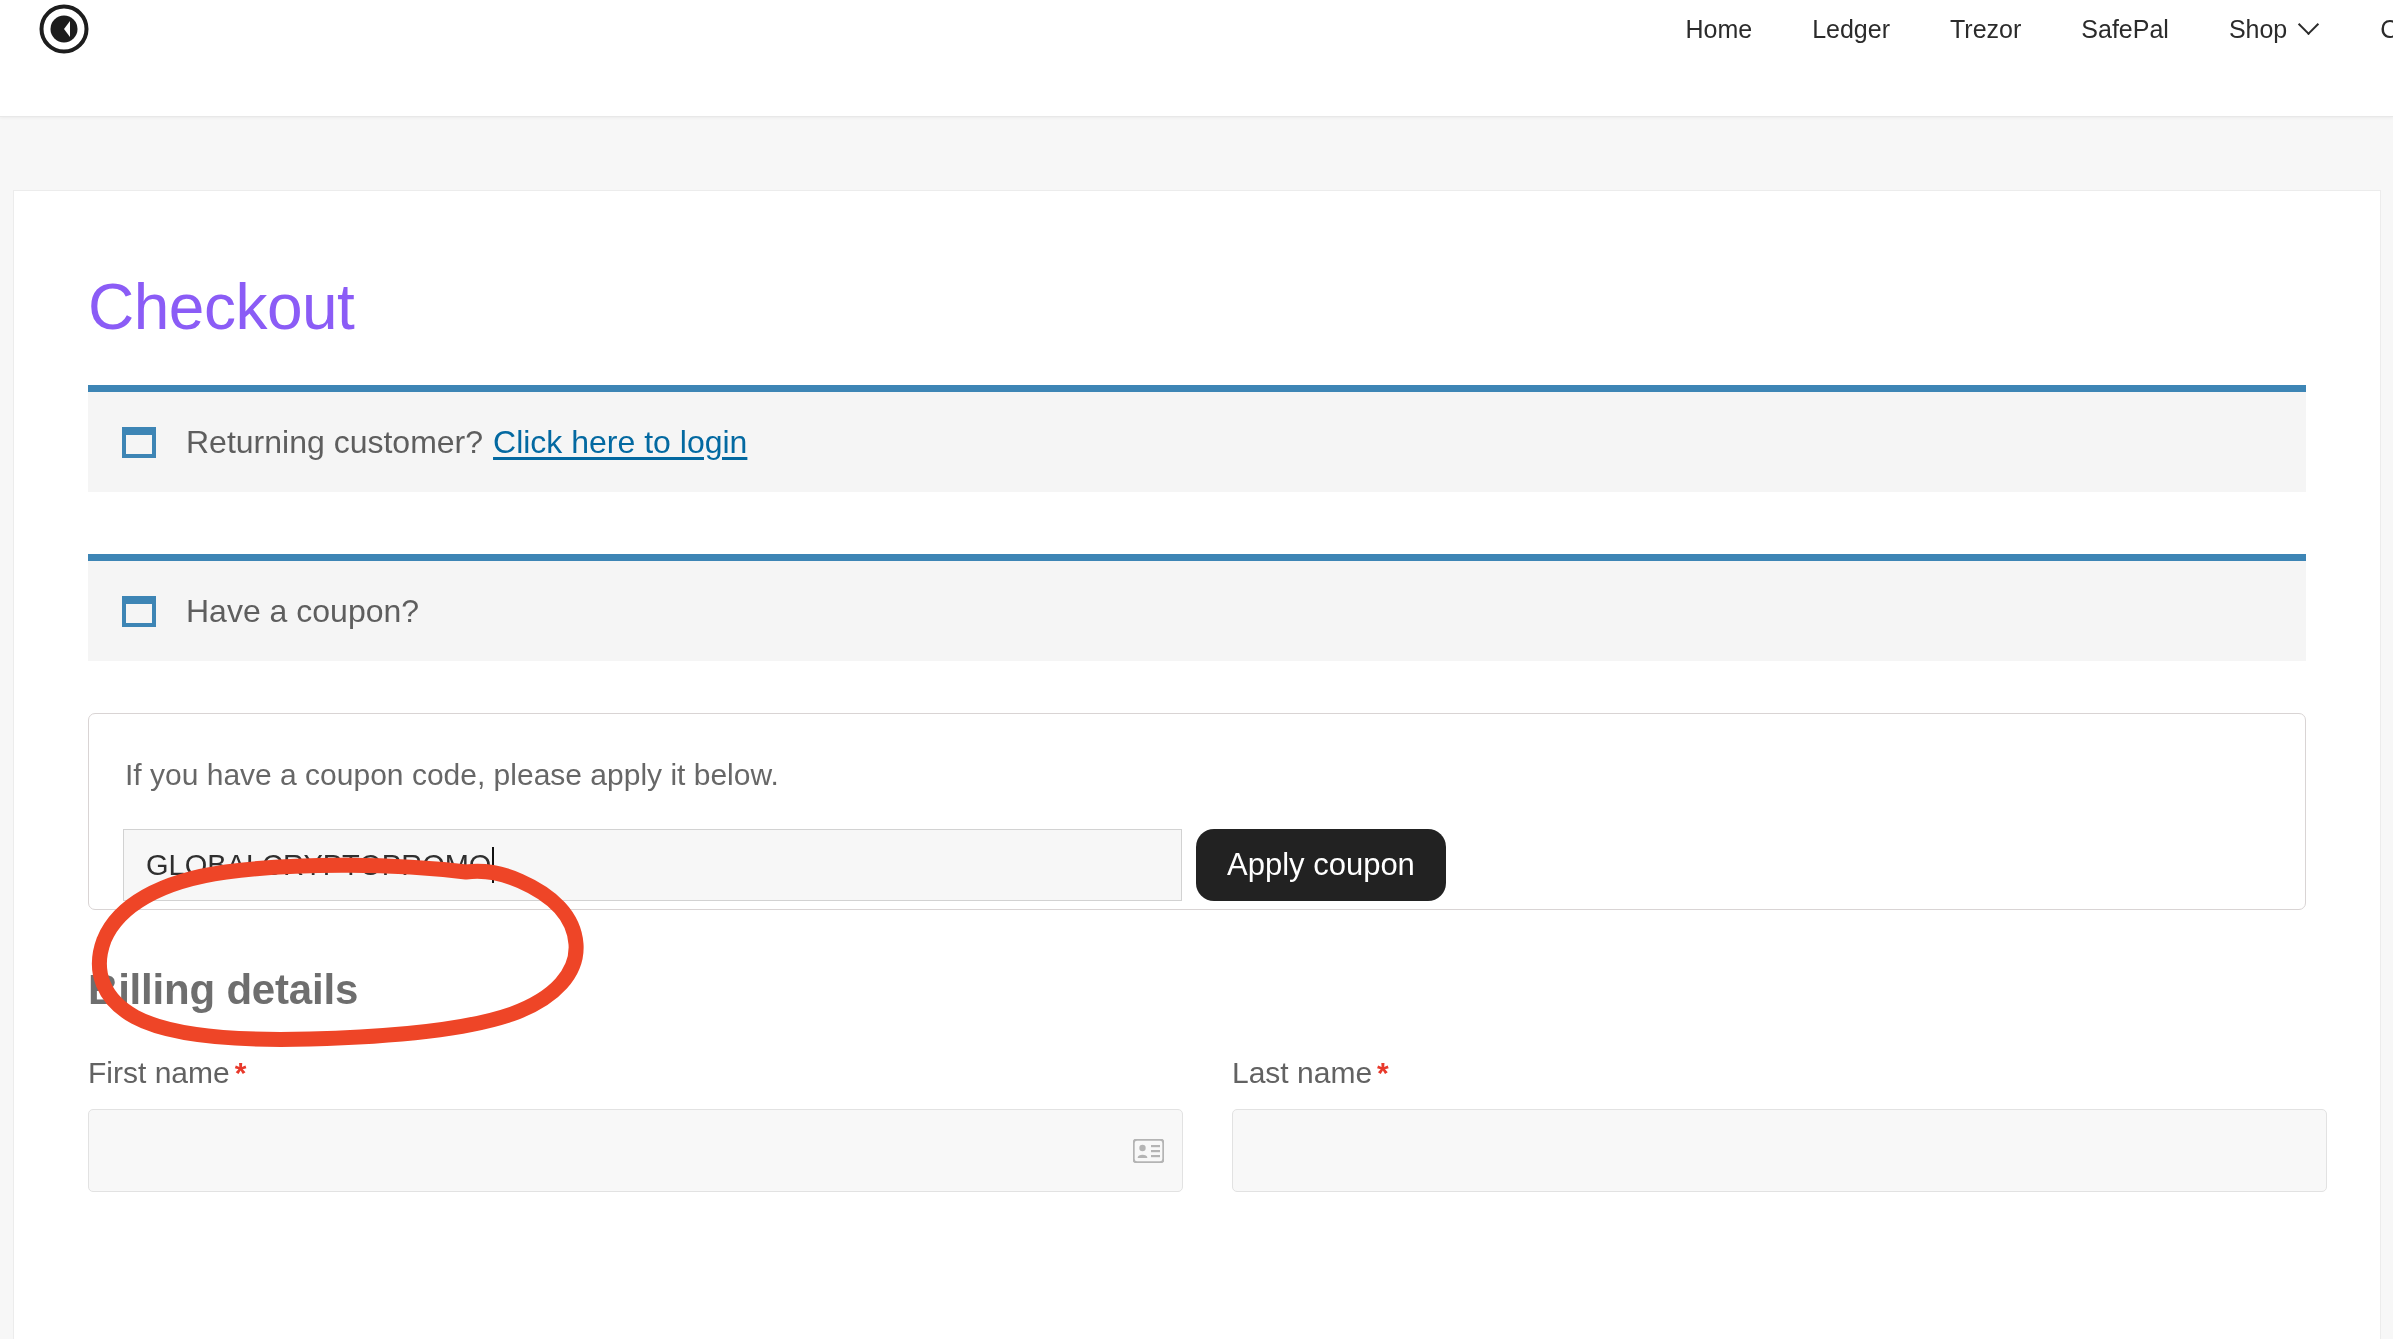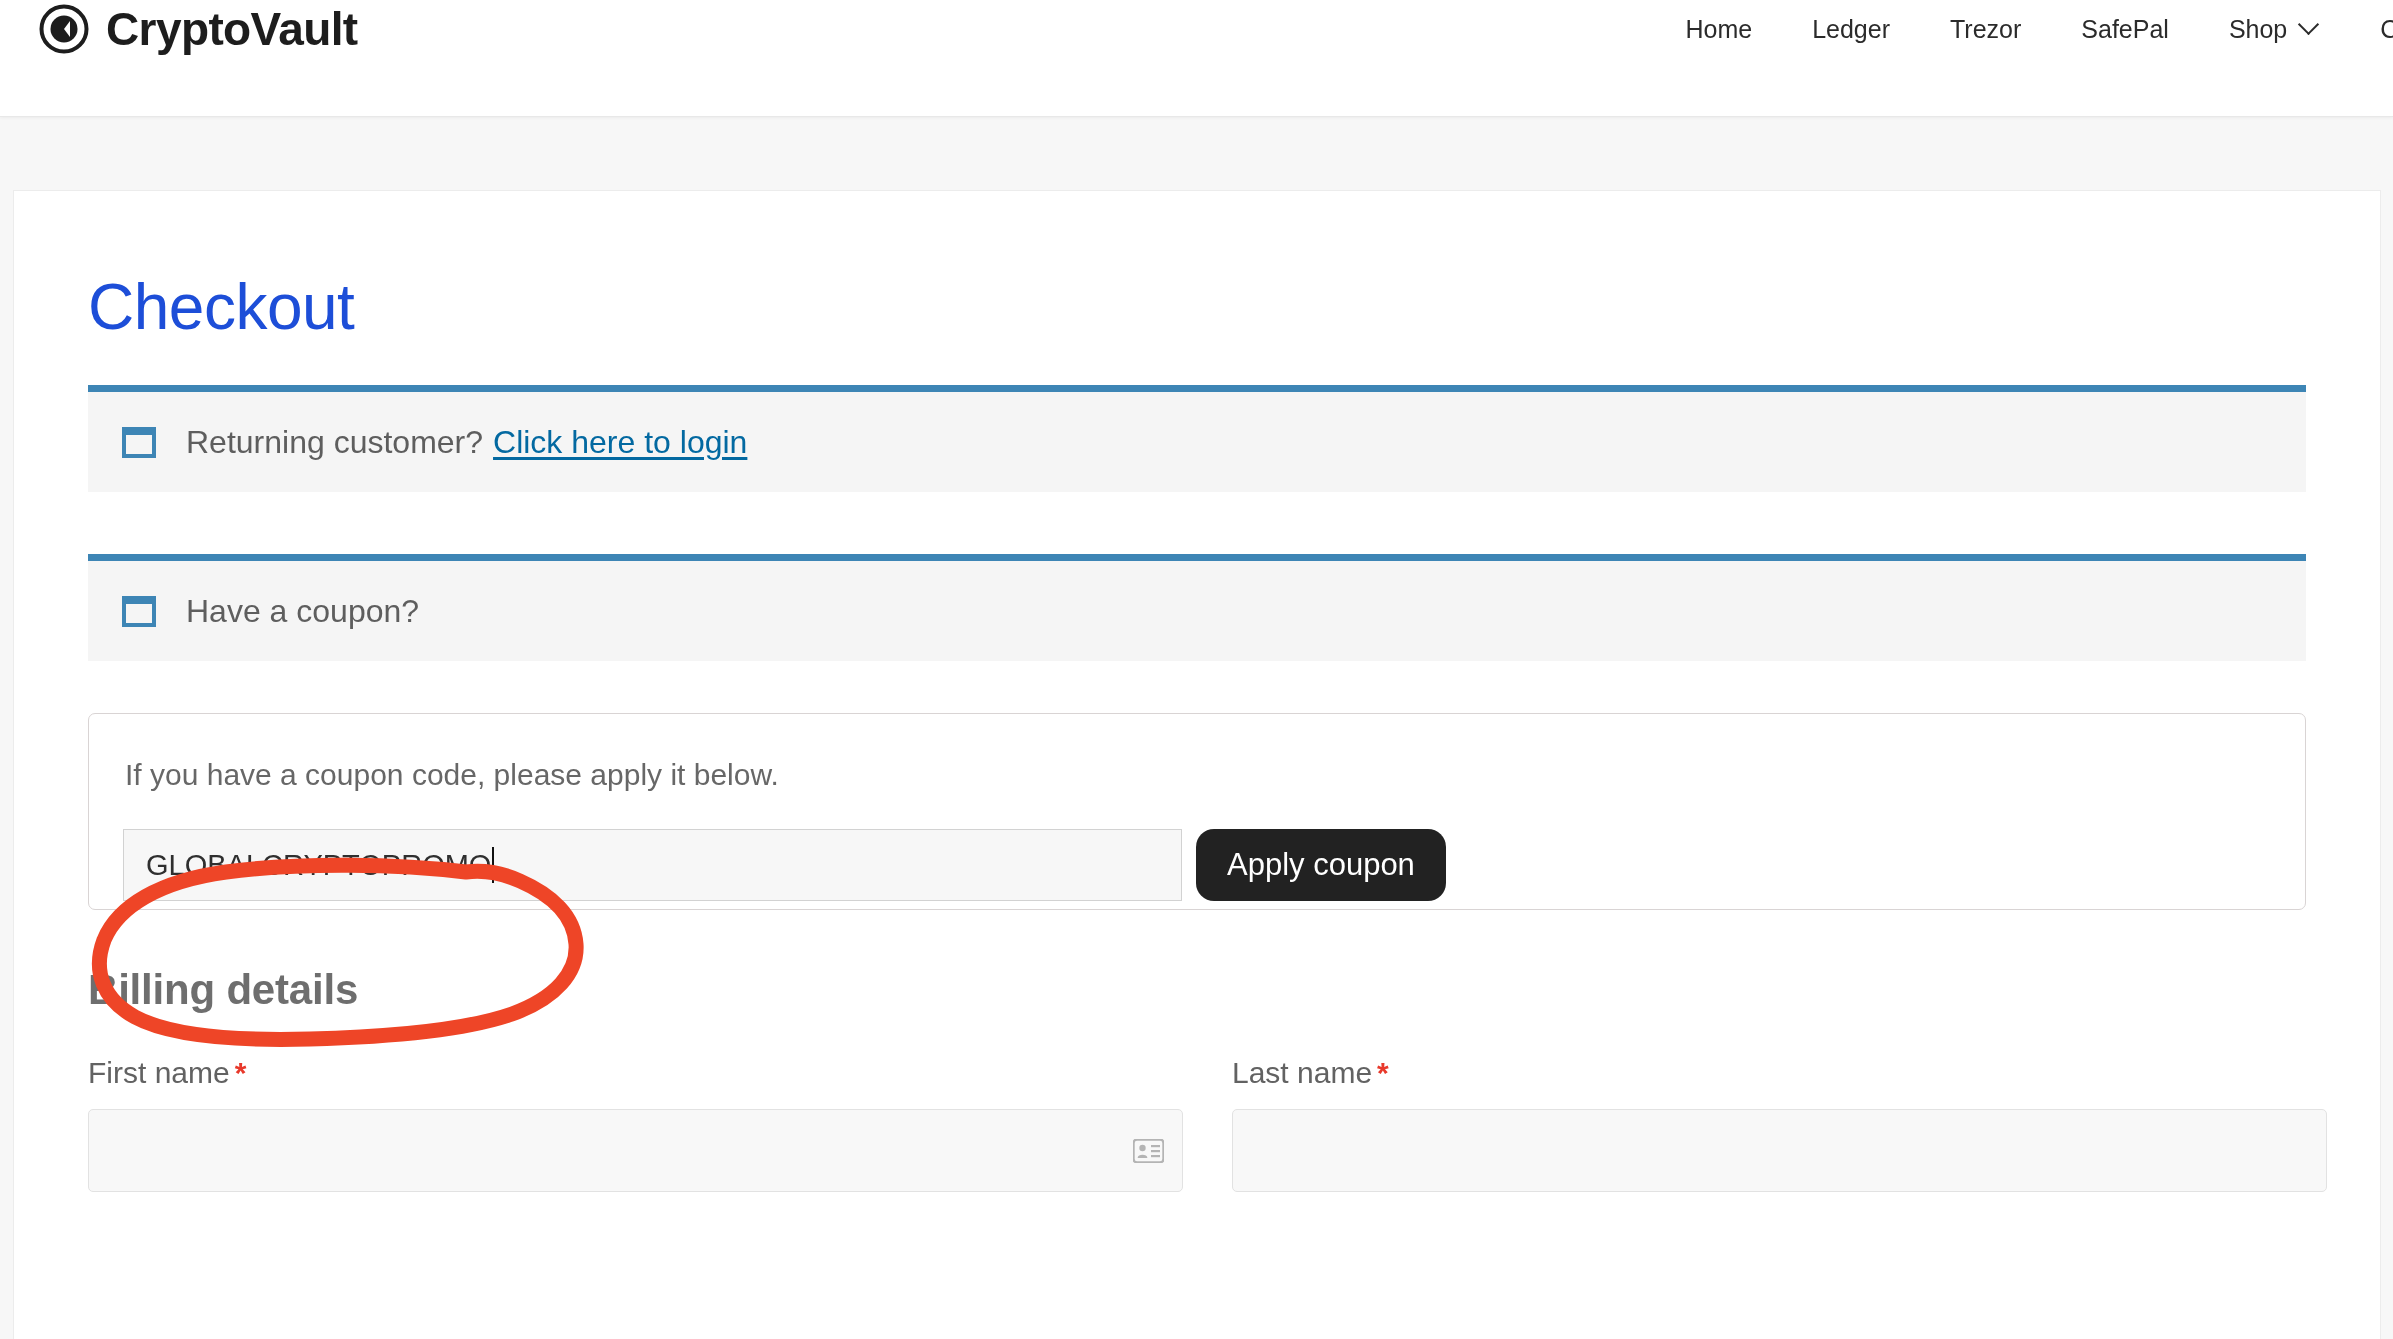--- a/index.html
+++ b/index.html
@@ -96,21 +96,21 @@
     background: #ffffff;
     border: 1px solid #ececec;
     border-bottom: none;
   }
 
   .page-title {
     margin: 0;
     padding: 84px 0 0 74px;
     font-size: 64px;
     font-weight: 400;
-    color: #1d4ed8;
+    color: #8b5cf6;
     letter-spacing: -0.5px;
     line-height: 1;
   }
 
   
   .notice {
     position: relative;
     margin: 0 74px 0 74px;
     background: #f5f5f5;
     border-top: 7px solid #3d85b5;
@@ -275,21 +275,20 @@
 
     <div class="brand">
       <span class="brand-mark">
         <svg width="52" height="52" viewBox="0 0 52 52">
           <circle cx="26" cy="26" r="22.5" fill="none" stroke="#1d1d1d" stroke-width="4"></circle>
           <circle cx="26" cy="26" r="13.5" fill="#1d1d1d"></circle>
           <path d="M32 18 L32 26 L26 26 Z" fill="#ffffff"></path>
           <path d="M32 34 L32 26 L26 26 Z" fill="#ffffff"></path>
         </svg>
       </span>
-      <span class="brand-name">CryptoVault</span>
     </div>
 
     <nav class="main-nav">
       <a class="nav-item">
         <span>Home</span>
       </a>
       <a class="nav-item">
         <span>Ledger</span>
       </a>
       <a class="nav-item">

